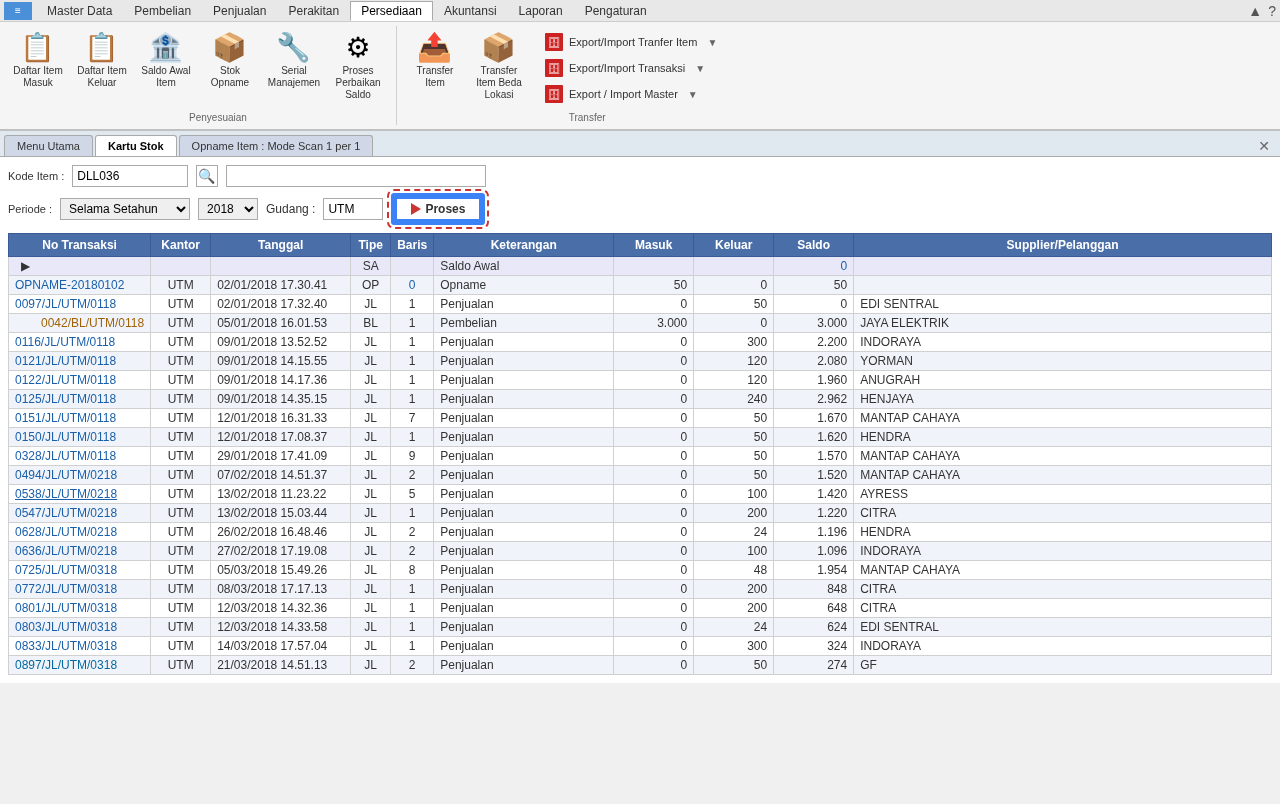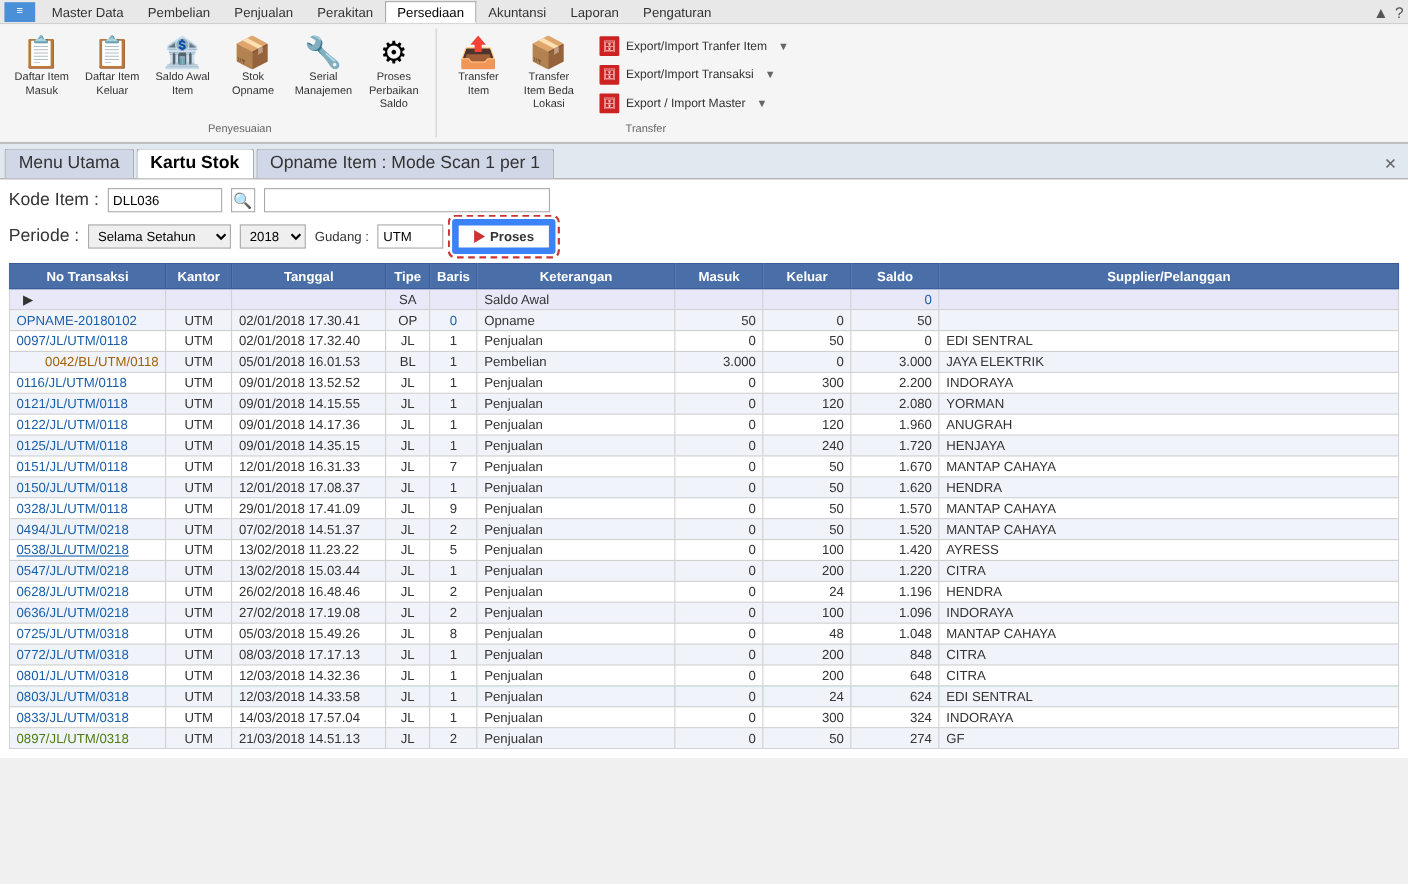--- a/index.html
+++ b/index.html
@@ -149,21 +149,21 @@
       position: relative;
     }
     .tab {
       padding: 4px 12px;
       border: 1px solid #aaa;
       border-bottom: none;
       background: #d0d8e8;
       cursor: pointer;
       margin-right: 2px;
       border-radius: 3px 3px 0 0;
-      font-size: 16px;
+      font-size: 11px;
       color: #333;
     }
     .tab.active {
       background: white;
       font-weight: bold;
       color: #000;
     }
     .tab-close {
       margin-left: auto;
       cursor: pointer;
@@ -180,21 +180,21 @@
 
     
     .filter-row {
       display: flex;
       align-items: center;
       gap: 8px;
       margin-bottom: 6px;
     }
     .filter-label {
       color: #333;
-      font-size: 16px;
+      font-size: 11px;
     }
     .filter-input {
       border: 1px solid #aaa;
       padding: 2px 4px;
       font-size: 12px;
       height: 22px;
     }
     .search-btn {
       width: 22px;
       height: 22px;
@@ -374,21 +374,21 @@
   <div class="tab">Menu Utama</div>
   <div class="tab active">Kartu Stok</div>
   <div class="tab">Opname Item : Mode Scan 1 per 1</div>
   <div class="tab-close">✕</div>
 </div>
 
 <div class="content-area">
 
   <div class="filter-row">
     <span class="filter-label">Kode Item :</span>
-    <input class="filter-input" value="DLL036" style="width: 104px;">
+    <input class="filter-input" value="DLL036" style="width: 116px;">
     <button class="search-btn">🔍</button>
     <input class="item-desc-input" value="" style="">
   </div>
 
   <div class="filter-row2">
     <span class="filter-label">Periode :</span>
     <select class="period-select" style="width:130px;">
       <option>Selama Setahun</option>
       <option>Bulan Ini</option>
       <option>Minggu Ini</option>
@@ -509,21 +509,21 @@
   </tr>
           <tr style="background: rgb(240, 244, 250);">
     <td class="link-cell" style="color:#1a5faa;">0125/JL/UTM/0118</td>
     <td class="center-col">UTM</td>
     <td>09/01/2018 14.35.15</td>
     <td class="center-col">JL</td>
     <td class="center-col">1</td>
     <td>Penjualan</td>
     <td class="num-col">0</td>
     <td class="num-col">240</td>
-    <td class="num-col">1.720</td>
+    <td class="num-col">2.962</td>
     <td>HENJAYA</td>
   </tr>
           <tr style="background: white;">
     <td class="link-cell" style="color:#1a5faa;">0151/JL/UTM/0118</td>
     <td class="center-col">UTM</td>
     <td>12/01/2018 16.31.33</td>
     <td class="center-col">JL</td>
     <td class="center-col">7</td>
     <td>Penjualan</td>
     <td class="num-col">0</td>
@@ -617,21 +617,21 @@
   </tr>
           <tr style="background: white;">
     <td class="link-cell" style="color:#1a5faa;">0725/JL/UTM/0318</td>
     <td class="center-col">UTM</td>
     <td>05/03/2018 15.49.26</td>
     <td class="center-col">JL</td>
     <td class="center-col">8</td>
     <td>Penjualan</td>
     <td class="num-col">0</td>
     <td class="num-col">48</td>
-    <td class="num-col">1.048</td>
+    <td class="num-col">1.954</td>
     <td>MANTAP CAHAYA</td>
   </tr>
           <tr style="background: rgb(240, 244, 250);">
     <td class="link-cell" style="color:#1a5faa;">0772/JL/UTM/0318</td>
     <td class="center-col">UTM</td>
     <td>08/03/2018 17.17.13</td>
     <td class="center-col">JL</td>
     <td class="center-col">1</td>
     <td>Penjualan</td>
     <td class="num-col">0</td>
@@ -669,21 +669,21 @@
     <td>14/03/2018 17.57.04</td>
     <td class="center-col">JL</td>
     <td class="center-col">1</td>
     <td>Penjualan</td>
     <td class="num-col">0</td>
     <td class="num-col">300</td>
     <td class="num-col">324</td>
     <td>INDORAYA</td>
   </tr>
           <tr style="background: rgb(240, 244, 250);">
-    <td class="link-cell" style="color:#4d7c0f;margin-left:20px;">0897/JL/UTM/0318</td>
+    <td class="link-cell" style="color:#0369a1;margin-left:20px;">0897/JL/UTM/0318</td>
     <td class="center-col">UTM</td>
     <td>21/03/2018 14.51.13</td>
     <td class="center-col">JL</td>
     <td class="center-col">2</td>
     <td>Penjualan</td>
     <td class="num-col">0</td>
     <td class="num-col">50</td>
     <td class="num-col">274</td>
     <td>GF</td>
   </tr>

